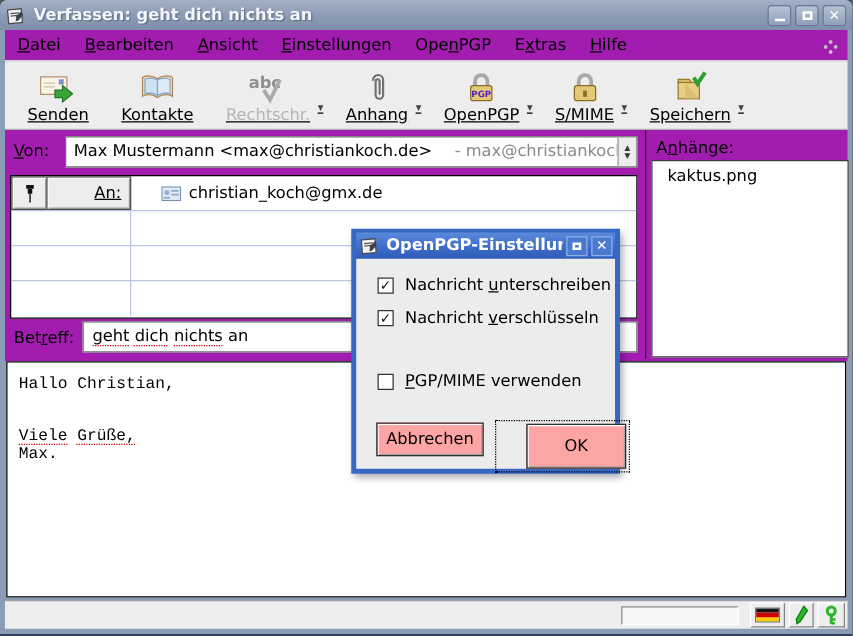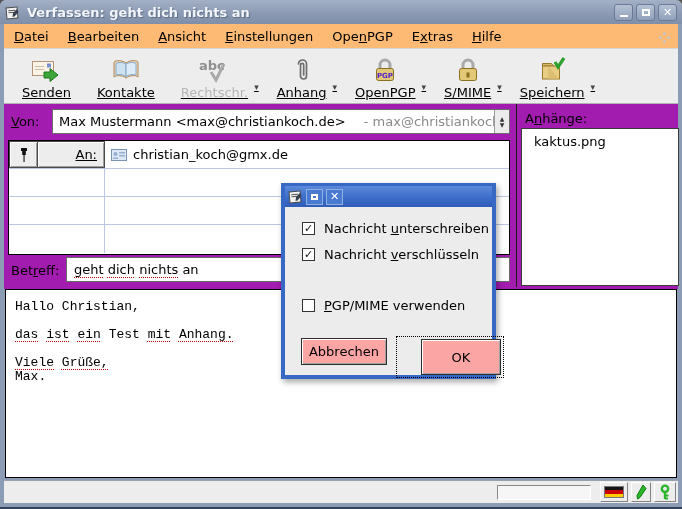--- a/index.html
+++ b/index.html
@@ -12,21 +12,21 @@
      background:linear-gradient(180deg,#a3b0c6 0%,#8c9bb4 55%,#7f8fa9 100%);
      display:flex;align-items:center;padding:0 5px;}
   .title-text{color:#f2f5f9;font-weight:bold;margin-left:7px;text-shadow:1px 1px 1px rgba(40,50,70,.45);
      white-space:nowrap;overflow:hidden;flex:1;}
   .winbtn{width:19px;height:17px;margin-left:3px;border:1px solid #6a7a96;border-radius:3px;
      background:linear-gradient(180deg,#b6c2d5,#8fa0b9);display:flex;align-items:center;justify-content:center;}
   .glyph-min{width:8px;height:2px;background:#fff;margin-top:7px;}
   .glyph-max{width:8px;height:7px;border:2px solid #fff;}
   .glyph-x{color:#fff;font-weight:bold;font-size:11px;line-height:11px;}
   
-  .menubar{position:absolute;left:4px;top:24px;right:4px;height:25px;background:#fdba74;
+  .menubar{position:absolute;left:4px;top:24px;right:4px;height:25px;background:#a21caf;
      display:flex;align-items:center;padding-left:10px;border-bottom:1px solid #d6d6d6;}
   .menu-item{margin-right:19px;cursor:default;white-space:nowrap;}
   .grip{position:absolute;right:8px;top:8px;width:12px;height:12px;}
   .grip::before{content:"";position:absolute;left:1px;top:4px;width:3px;height:3px;border-radius:50%;
      background:#c4c4c4;box-shadow:4px -4px 0 #c4c4c4,4px 4px 0 #c4c4c4,8px 0 0 #c4c4c4;}
   
   .toolbar{position:absolute;left:4px;top:49px;right:4px;height:55px;background:#ededed;
      border-bottom:1px solid #b3b3b3;display:flex;align-items:flex-start;padding:4px 0 0 8px;}
   .tgroup{display:flex;align-items:center;margin-right:6px;text-decoration:underline;}
   .tbtn{display:flex;flex-direction:column;align-items:center;padding:1px 9px;border:1px solid transparent;}
@@ -44,21 +44,21 @@
   .spinner{width:15px;height:100%;border-left:1px solid #9a9a9a;background:#ececec;
      display:flex;flex-direction:column;align-items:center;justify-content:center;font-size:6px;color:#333;line-height:6px;}
   .vsep{position:absolute;left:512px;top:0;width:1px;height:183px;background:#1a1a1a;}
   .attach-label{position:absolute;left:521px;top:7px;}
   .attach-list{position:absolute;left:517px;top:24px;width:158px;height:158px;background:#fff;border:1px solid #3c3c3c;}
   .attach-item{padding:5px 4px 0 12px;white-space:nowrap;}
   .addrgrid{position:absolute;left:4px;top:36px;width:502px;height:115px;border:1px solid #000;background:#fff;}
   .arow{display:flex;height:28px;border-bottom:1px solid #bcc6e2;}
   .arow:last-child{border-bottom:none;flex:1;}
   .acol1{width:96px;border-right:1px solid #bcc6e2;display:flex;text-decoration:underline;}
-  .acol2{flex:1;display:flex;align-items:center;padding-left:6px;gap:6px;overflow:hidden;}
+  .acol2{flex:1;display:flex;align-items:center;padding-left:24px;gap:6px;overflow:hidden;}
   .pinbtn{width:28px;background:#ededed;border:1px solid #4a4a4a;border-right:none;
      box-shadow:inset 1px 1px 0 #fff,inset -1px -1px 0 #9e9e9e;display:flex;align-items:center;justify-content:center;}
   .anbtn{flex:1;background:#ededed;border:1px solid #4a4a4a;
      box-shadow:inset 1px 1px 0 #fff,inset -1px -1px 0 #9e9e9e;display:flex;align-items:center;justify-content:flex-end;padding-right:7px;}
   .betreff-field{position:absolute;left:62px;top:153px;width:444px;height:25px;background:#fff;
      border:1px solid #6b6b6b;display:flex;align-items:center;padding-left:7px;white-space:nowrap;overflow:hidden;}
   .sp{text-decoration:underline dotted #cc0000;text-decoration-thickness:1px;text-underline-offset:3px;}
   
   .editor{position:absolute;left:5px;top:289px;width:672px;height:189px;background:#fff;border:1px solid #000;
      font-family:"Liberation Mono","DejaVu Sans Mono",monospace;font-size:13px;line-height:14px;
@@ -282,21 +282,20 @@
 
     <span class="lbl" style="position:absolute;left:7px;top:159px;">Bet<u>r</u>eff:</span>
     <div class="betreff-field">
       <span><span class="sp">geht</span> <span class="sp">dich</span> <span class="sp">nichts</span> <span>an</span></span>
     </div>
   </div>
 
   <div class="editor">
     <div class="bodyline"><span>Hallo</span> <span>Christian,</span></div>
     <div class="bodyline"></div>
-    <div class="bodyline"><span class="sp">das</span> <span class="sp">ist</span> <span class="sp">ein</span> <span>Test</span> <span class="sp">mit</span> <span class="sp">Anhang.</span></div>
     <div class="bodyline"></div>
     <div class="bodyline"><span class="sp">Viele</span> <span class="sp">Grüße,</span></div>
     <div class="bodyline"><span>Max.</span></div>
   </div>
 
   <div class="statusbar">
     <div class="progress"></div>
     <div class="scell">
       <span class="flag">
           <i style="background:#141414;"></i>
@@ -322,20 +321,21 @@
   <div class="dialog">
     <div class="dlg-title">
       <svg width="15" height="15">
           <g transform="rotate(-5 7 8)">
             <rect x="1.5" y="2.5" width="11" height="11" fill="#f2f2f2" stroke="#4a4a4a"></rect>
             <line x1="3.5" y1="5.5" x2="10.5" y2="5.5" stroke="#555"></line>
             <line x1="3.5" y1="7.5" x2="10.5" y2="7.5" stroke="#555"></line>
           </g>
           <polygon points="8,8 12,4 13.5,7 9.5,11.5 7.5,12" fill="#39404f"></polygon>
         </svg>
+      <span class="dlg-title-text">OpenPGP-Einstellur</span>
       <div class="dlg-btn">
           <span class="dlg-glyph-max"></span>
         </div>
       <div class="dlg-btn">
           <span class="dlg-glyph-x">✕</span>
         </div>
     </div>
     <div class="dlg-content">
       <div class="cbrow" style="top:14px;">
         <span class="cbox">✓</span>

